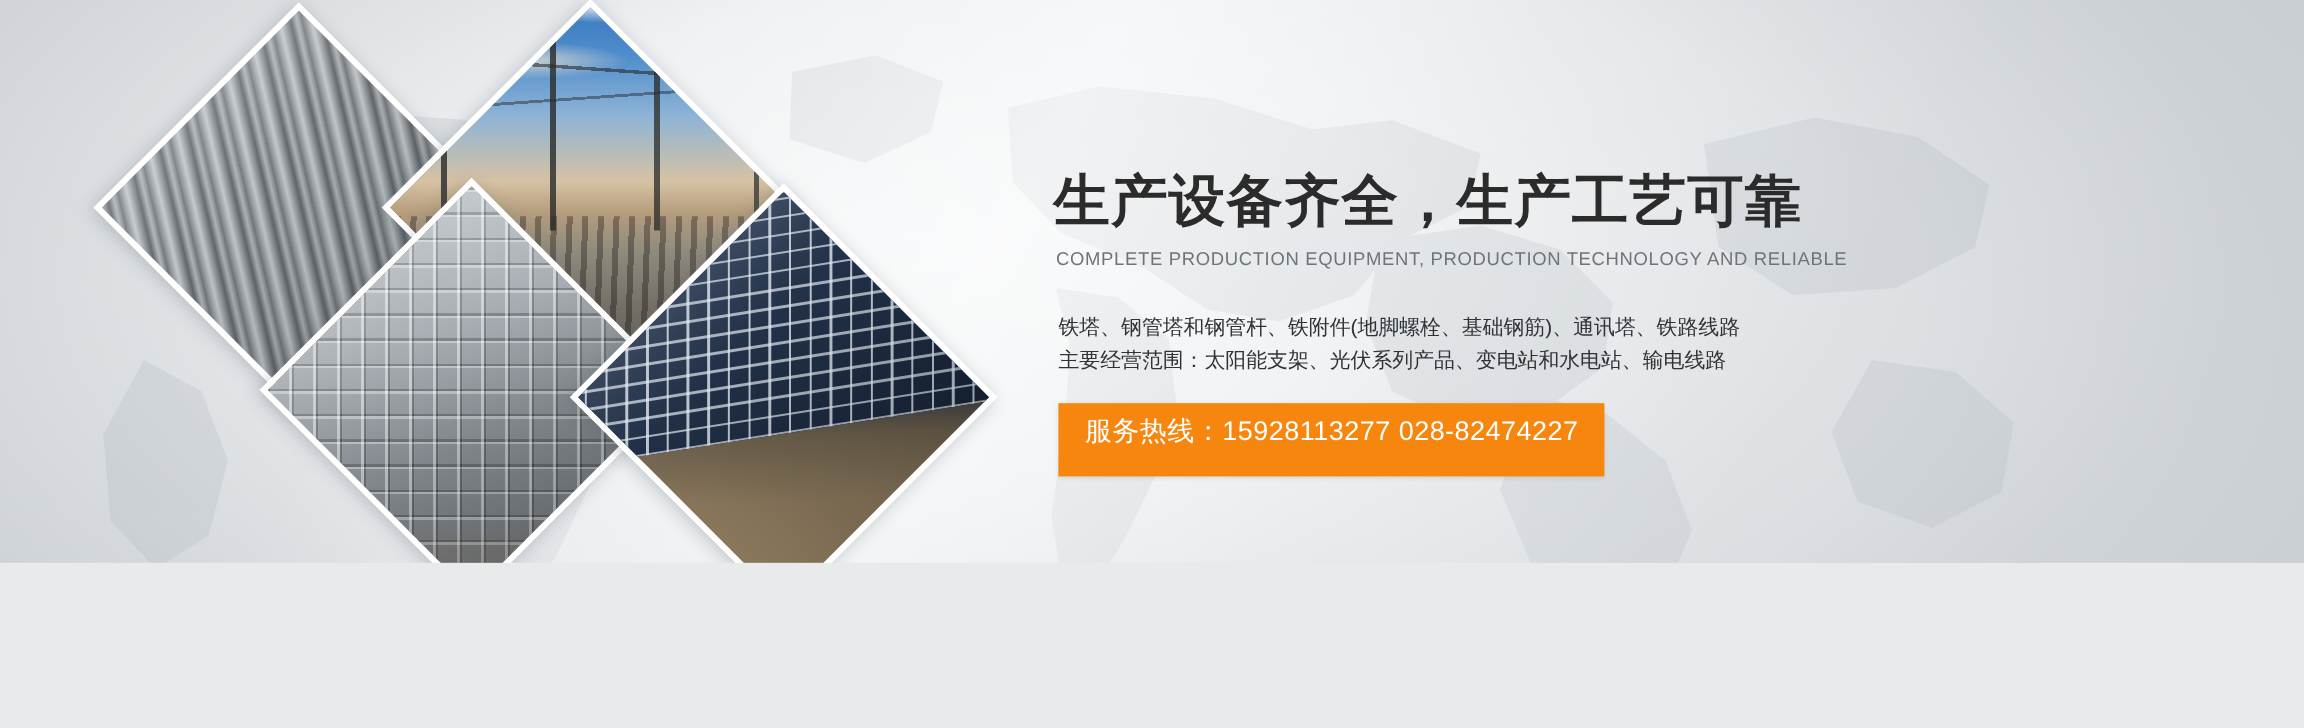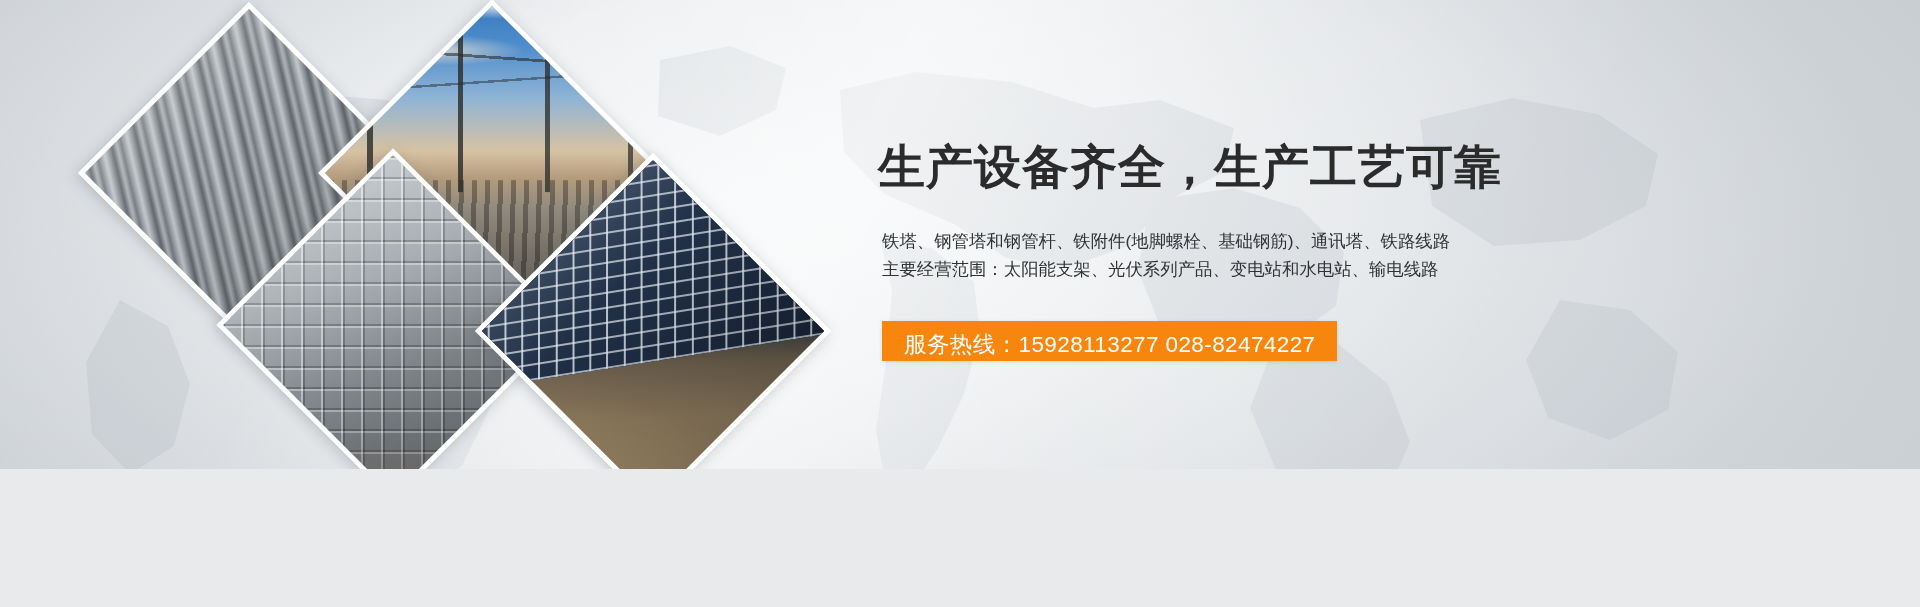--- a/index.html
+++ b/index.html
@@ -157,27 +157,27 @@
     white-space:nowrap;
   }
   .body{
     margin:32px 0 0 4px;
     font-size:17.4px;
     line-height:1.62;
     color:#2f3336;
   }
   .body p{margin:0;white-space:nowrap;}
   .hotline{
-    margin-top:38px;margin-left:4px;
+    margin-top:22px;margin-left:4px;
     display:inline-block;
     background:#f7860f;
     color:#ffffff;
     font-size:22.5px;
     letter-spacing:.4px;
-    padding:8px 22px 1px 22px;
+    padding:8px 22px 22px 22px;
     white-space:nowrap;
     box-shadow:0 1px 4px rgba(0,0,0,.10);
   }
 </style>
 </head>
 <body>
 
 <div class="banner">
 
   <div class="worldmap">
@@ -210,20 +210,21 @@
     <div class="dia" id="dia-tube">
       <div class="inner"></div>
     </div>
     <div class="dia" id="dia-solar">
       <div class="inner"></div>
     </div>
   </div>
 
   <div class="copy">
     <h1 class="headline">生产设备齐全，生产工艺可靠</h1>
+    <div class="subhead">COMPLETE PRODUCTION EQUIPMENT, PRODUCTION TECHNOLOGY AND RELIABLE</div>
     <div class="body">
       <p>铁塔、钢管塔和钢管杆、铁附件(地脚螺栓、基础钢筋)、通讯塔、铁路线路</p>
       <p>主要经营范围：太阳能支架、光伏系列产品、变电站和水电站、输电线路</p>
     </div>
     <div class="hotline">服务热线：15928113277 028-82474227</div>
   </div>
 
 </div>
 
 </body></html>

